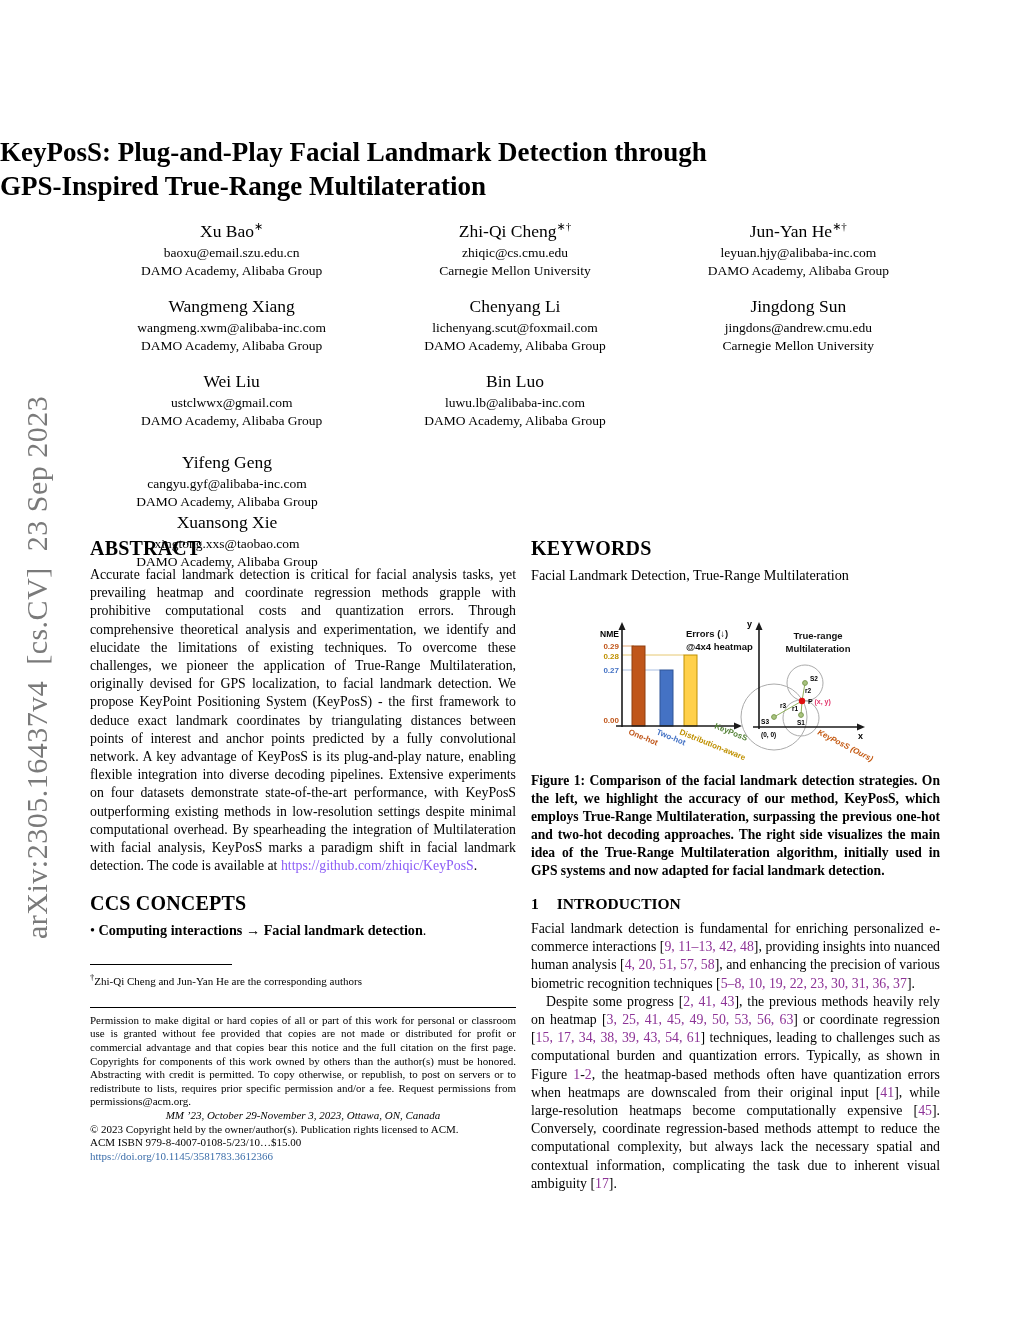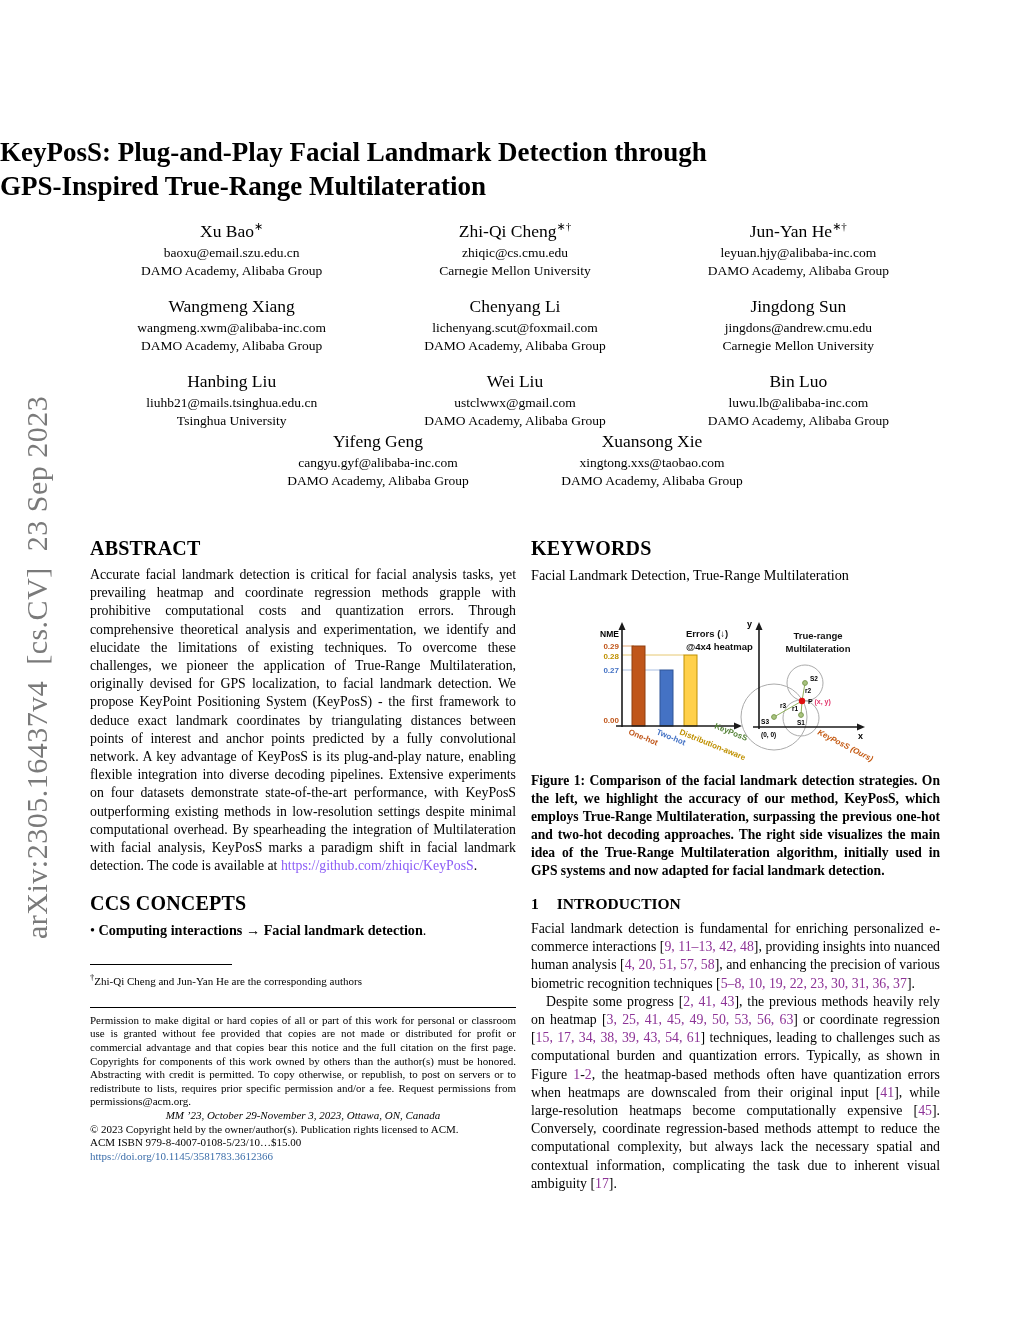--- a/index.html
+++ b/index.html
@@ -11,21 +11,21 @@
          writing-mode:vertical-rl;transform:rotate(180deg);
          font-size:30px;color:#7a7a7a;white-space:pre;letter-spacing:0.5px;}
 
   
   .title{position:absolute;top:135px;left:0;right:0;
          font-size:27px;font-weight:bold;line-height:34px;}
 
   
   .authors{position:absolute;top:215px;left:90px;width:850px;}
   .authors-grid{display:grid;grid-template-columns:repeat(3,1fr);row-gap:15px;}
-  .authors-last{display:flex;justify-content:center;}
+  .authors-last{display:flex;justify-content:center;margin-top:21px;flex-direction:column;}
   .authors-last .author{width:274px;}
   .author{text-align:center;}
   .a-name{font-size:17.5px;line-height:22px;margin-bottom:2px;}
   .a-name sup{font-size:11px;}
   .a-email,.a-affil{font-size:13.5px;line-height:18px;}
 
   
   .col-left{position:absolute;left:90px;top:527px;width:426px;}
   .col-right{position:absolute;left:531px;top:527px;width:409px;}
 
@@ -97,25 +97,20 @@
         </div>
         <div class="author">
           <div class="a-name">Chenyang Li</div>
           <div class="a-email">lichenyang.scut@foxmail.com</div>
           <div class="a-affil">DAMO Academy, Alibaba Group</div>
         </div>
         <div class="author">
           <div class="a-name">Jingdong Sun</div>
           <div class="a-email">jingdons@andrew.cmu.edu</div>
           <div class="a-affil">Carnegie Mellon University</div>
-        </div>
-        <div class="author">
-          <div class="a-name">Hanbing Liu</div>
-          <div class="a-email">liuhb21@mails.tsinghua.edu.cn</div>
-          <div class="a-affil">Tsinghua University</div>
         </div>
         <div class="author">
           <div class="a-name">Wei Liu</div>
           <div class="a-email">ustclwwx@gmail.com</div>
           <div class="a-affil">DAMO Academy, Alibaba Group</div>
         </div>
         <div class="author">
           <div class="a-name">Bin Luo</div>
           <div class="a-email">luwu.lb@alibaba-inc.com</div>
           <div class="a-affil">DAMO Academy, Alibaba Group</div>

